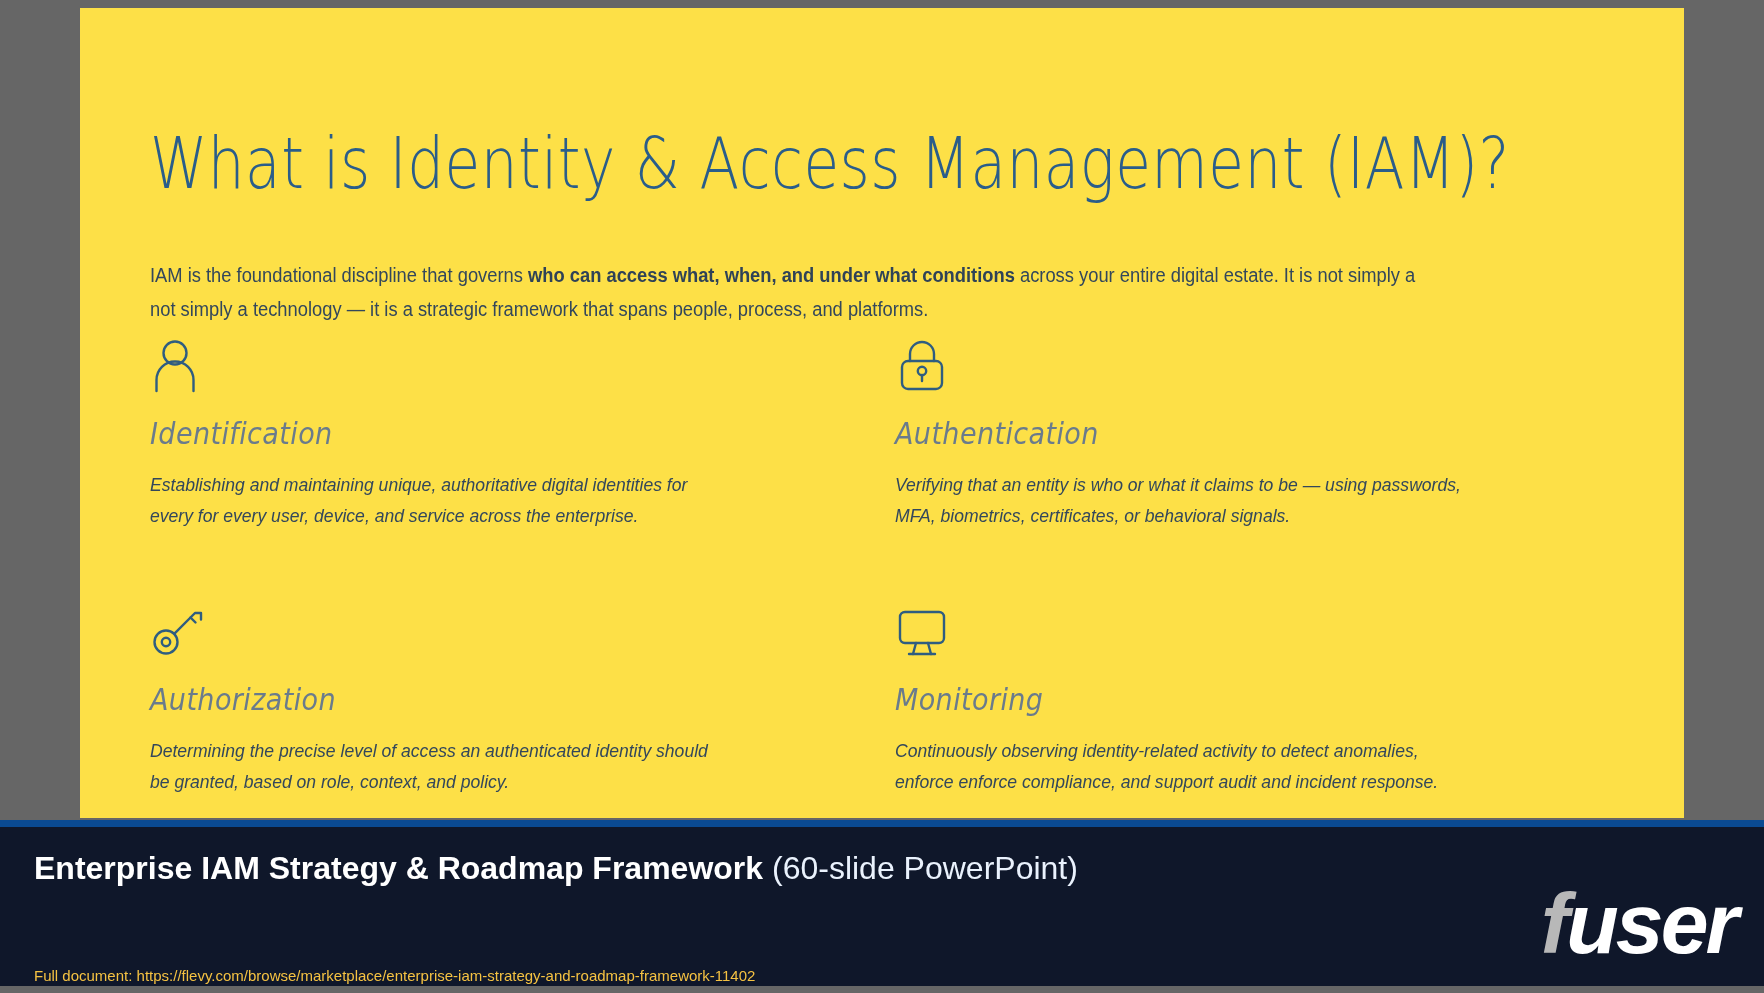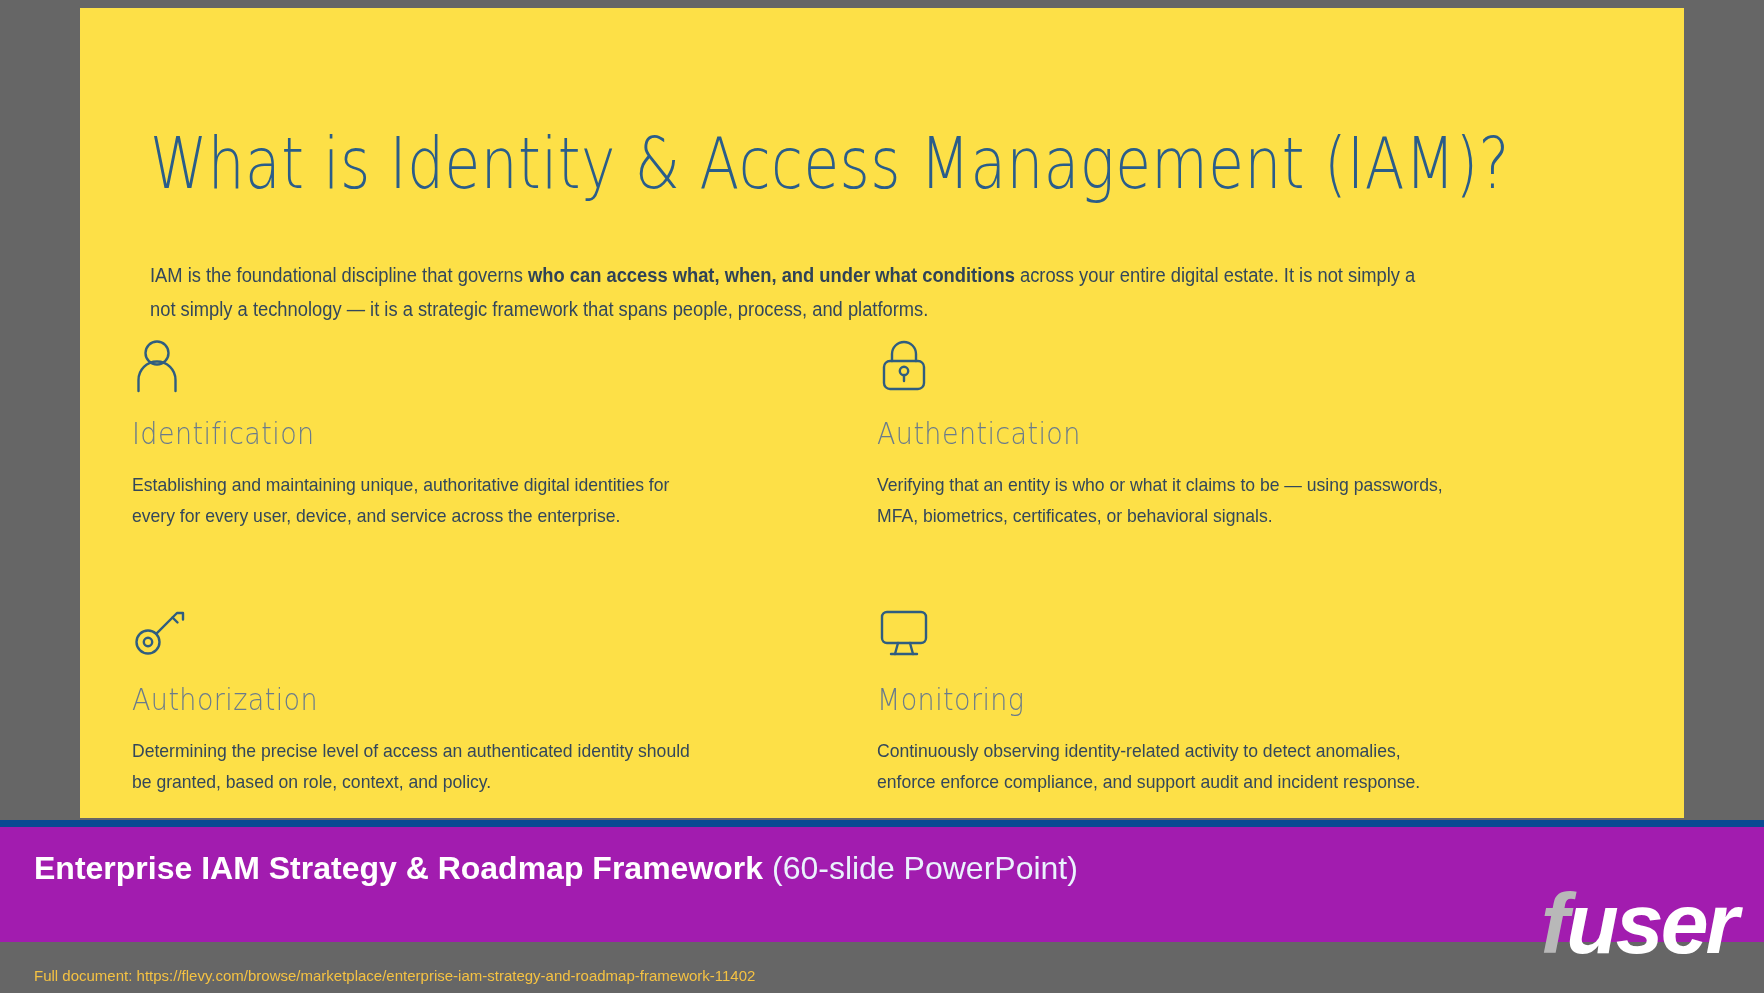--- a/index.html
+++ b/index.html
@@ -51,23 +51,24 @@
     line-height: 34px;
     color: #33475b;
     transform: scaleX(0.94);
     transform-origin: left top;
   }
   .intro b { font-weight: 700; color: #2f4257; }
 
   
   .grid {
     position: absolute;
-    left: 52px;
+    left: 70px;
     top: 330px;
     width: 1480px;
+    font-style: italic;
   }
   .row { display: flex; }
   .cell { width: 740px; box-sizing: border-box; padding-right: 60px; }
   .cell.right { padding-left: 5px; }
 
   .pillar-icon {
     height: 56px;
     margin-bottom: 22px;
     display: block;
   }
@@ -91,22 +92,22 @@
     transform-origin: left top;
   }
   .row2 { margin-top: 73px; }
 
   
   .banner {
     position: absolute;
     left: 0;
     top: 820px;
     width: 1764px;
-    height: 122px;
-    background: #a21caf;
+    height: 166px;
+    background: #0f172a;
     border-top: 7px solid #0a4a92;
     box-sizing: border-box;
   }
   .banner-title {
     position: absolute;
     left: 34px;
     top: 23px;
     color: #ffffff;
     font-size: 32px;
     white-space: nowrap;

